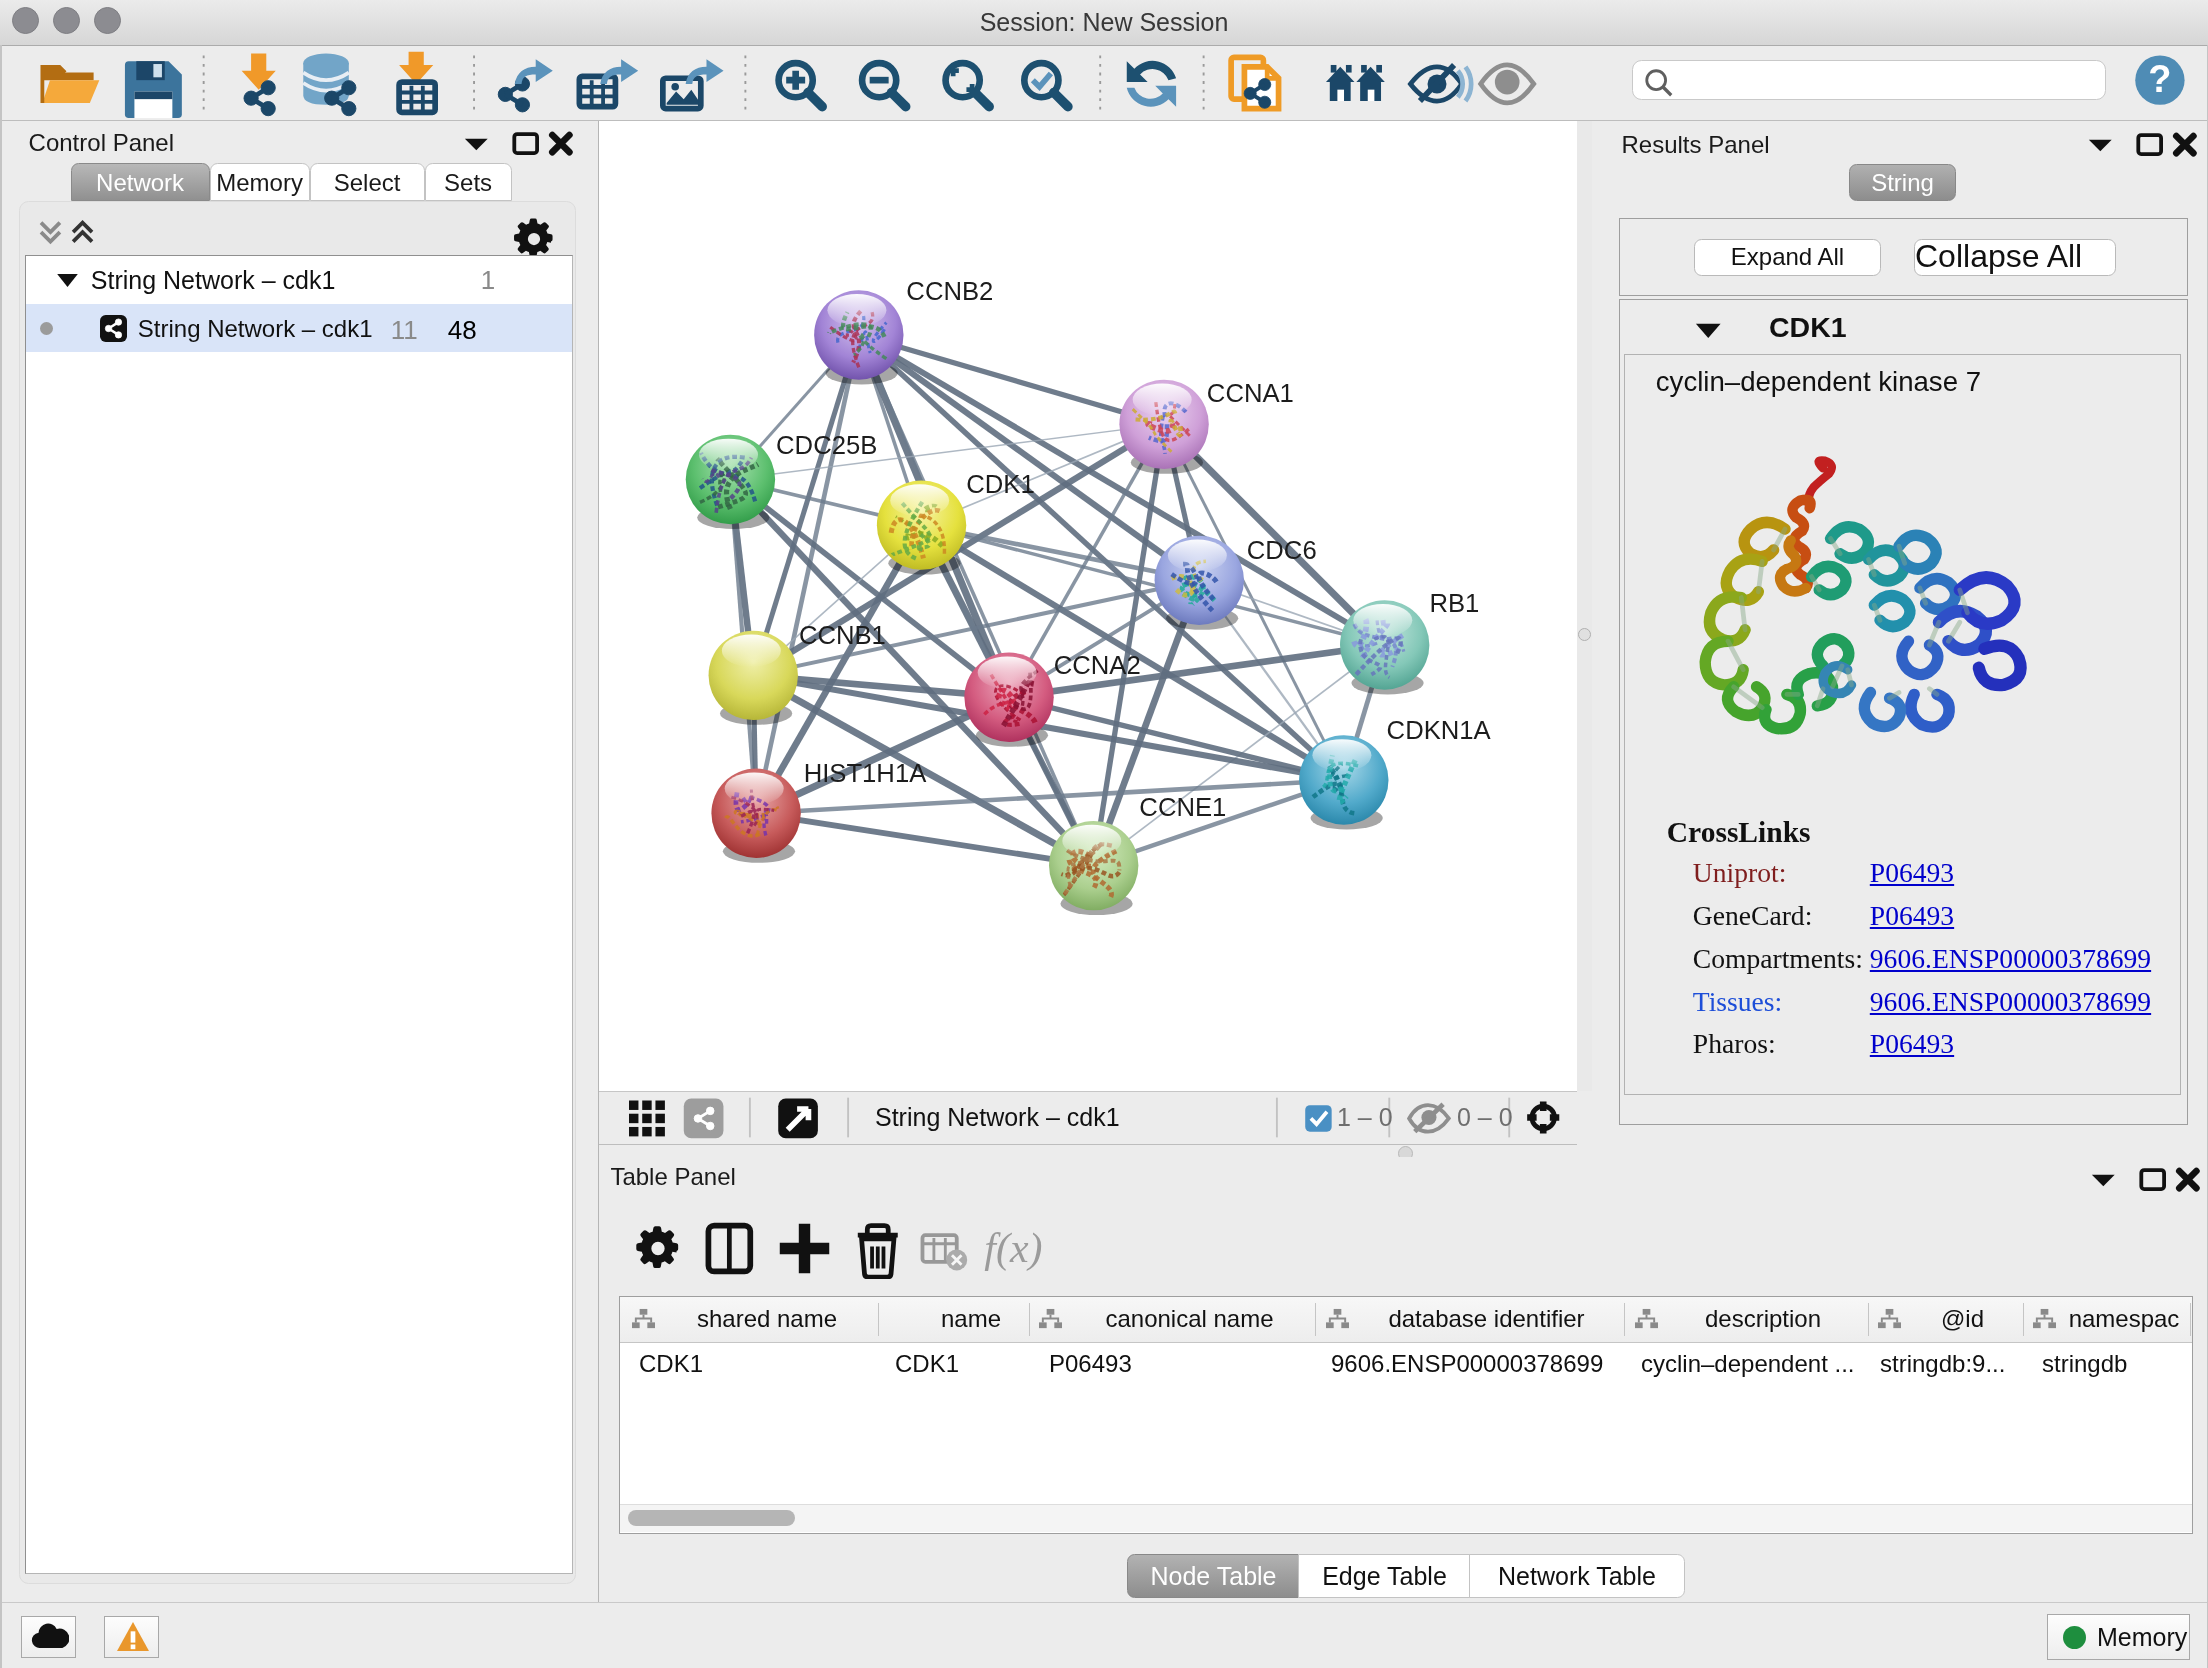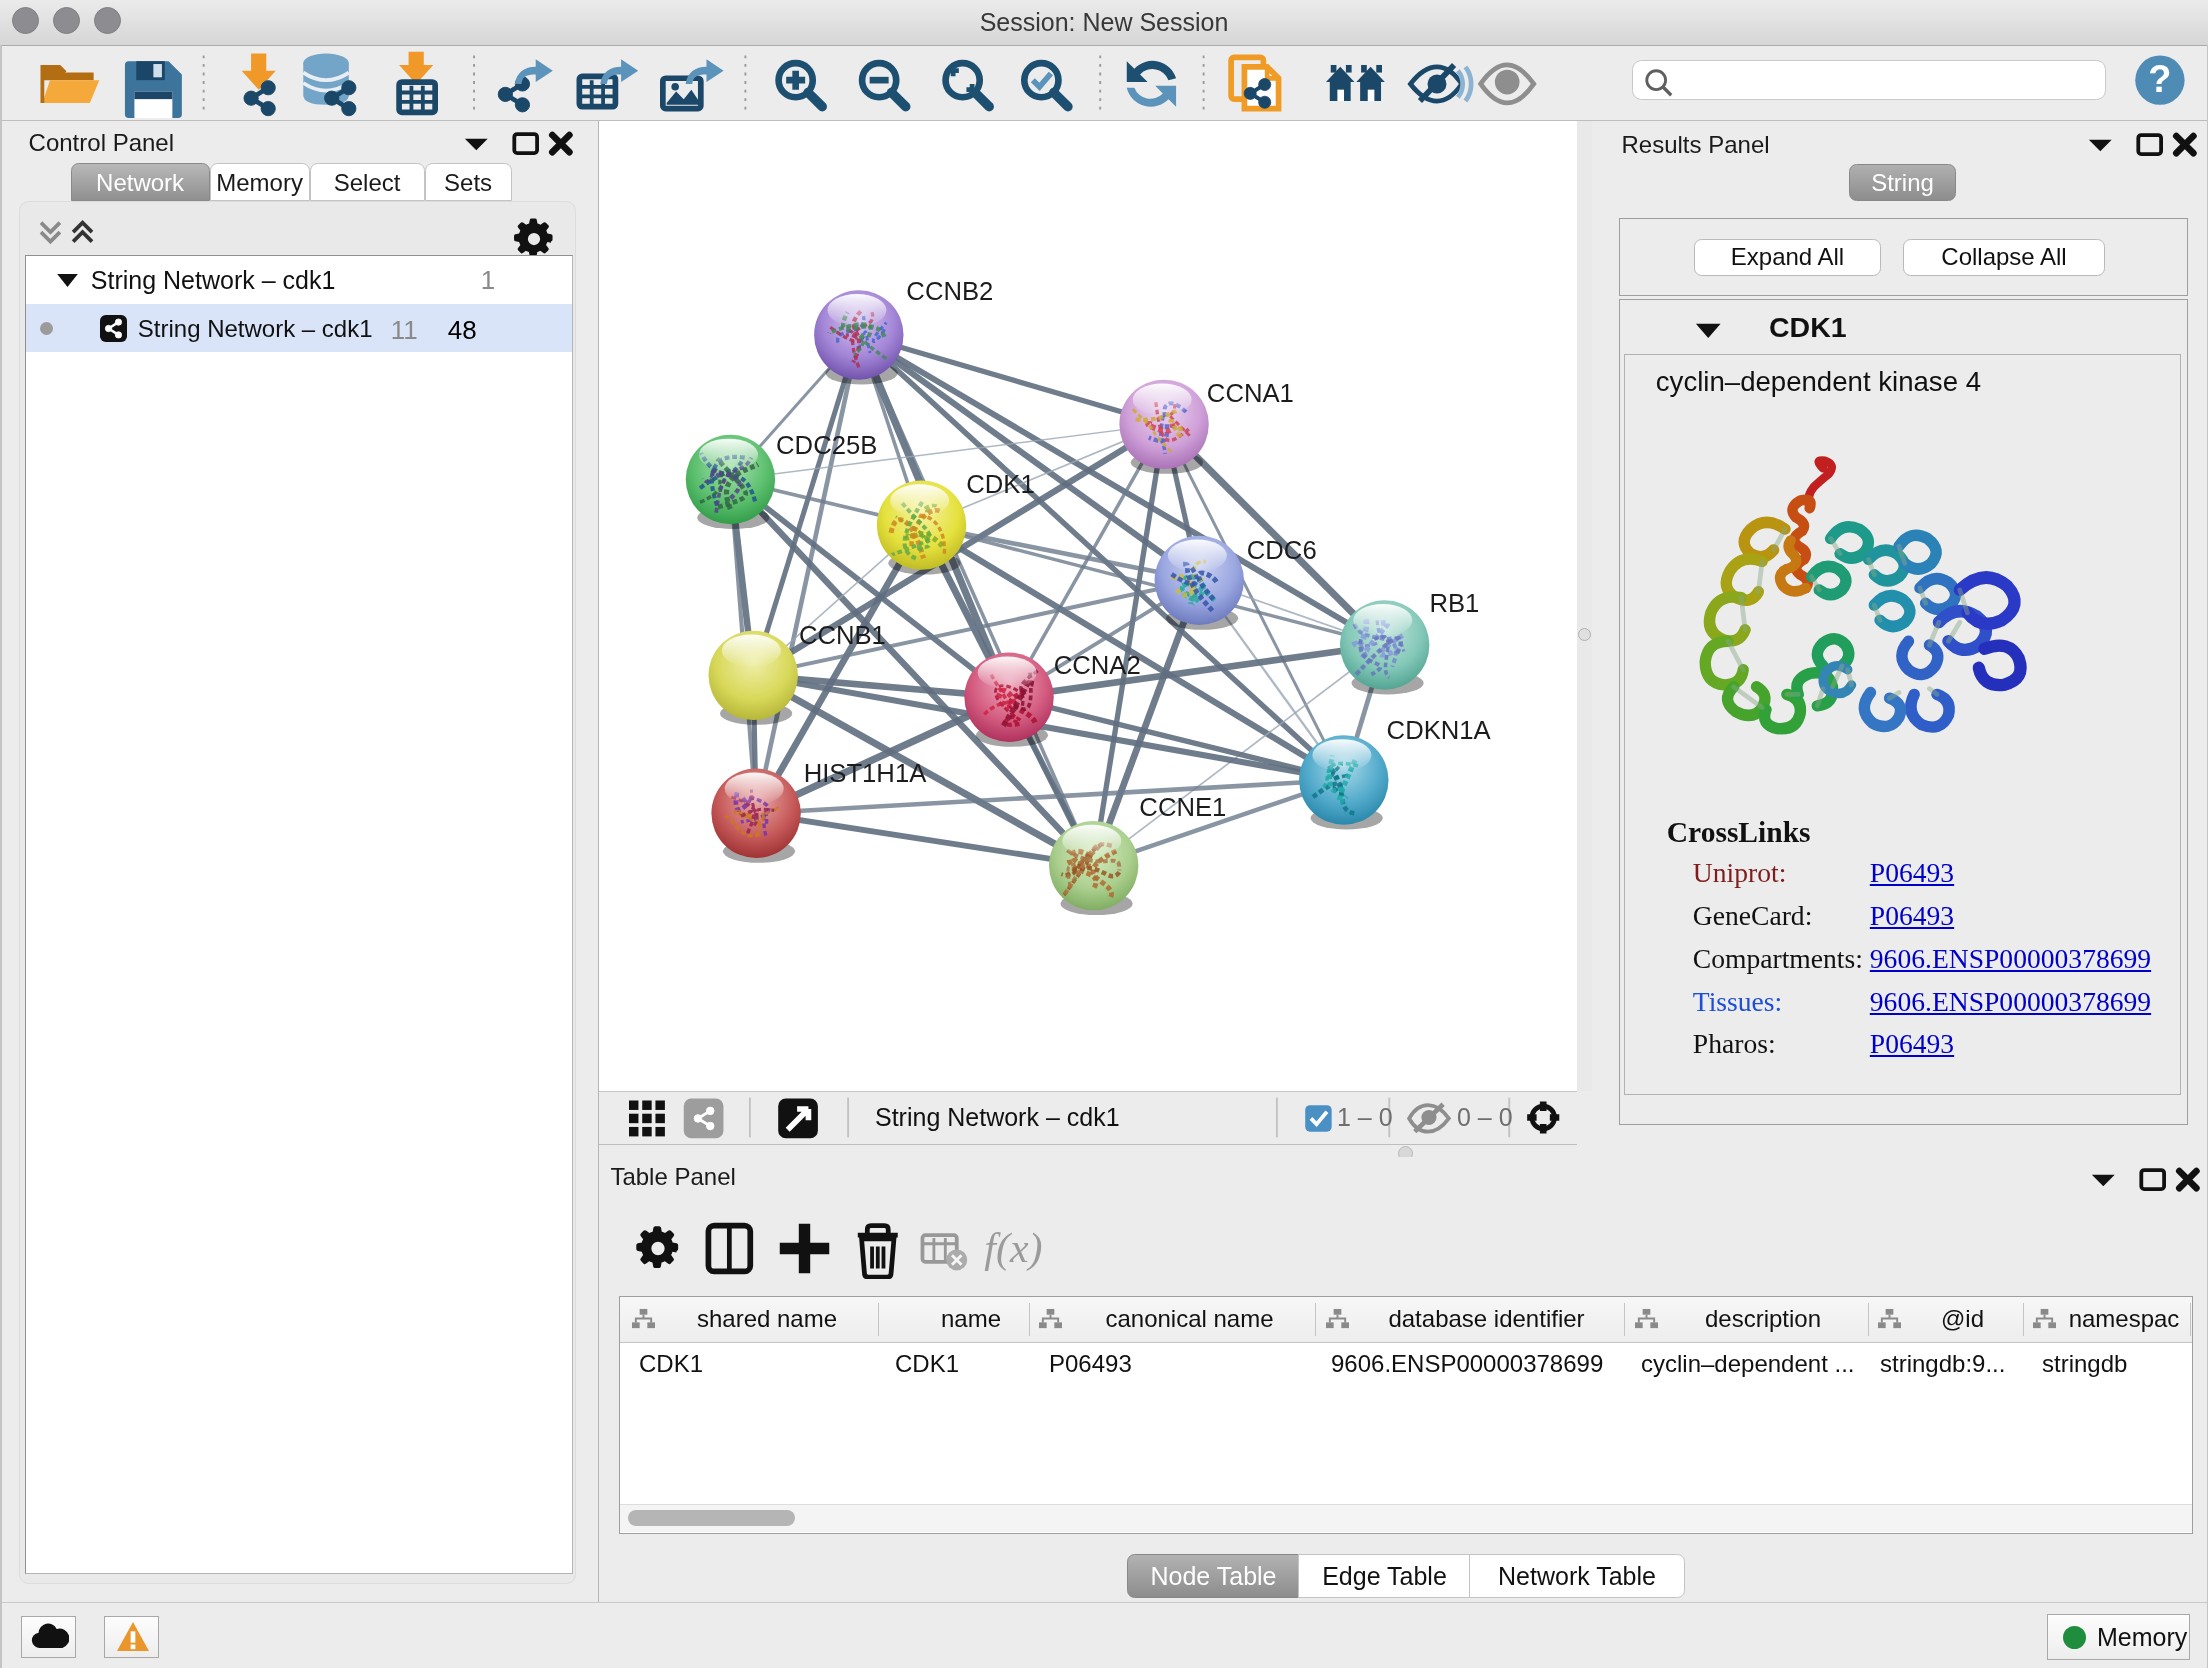--- a/index.html
+++ b/index.html
@@ -586,29 +586,29 @@
 <div id="rpanel" class="abs">
  <div class="pheader abs" style="left:29.5px;top:9.5px;">Results Panel</div>
  <svg class="abs" style="left:495px;top:11.4px;" width="114" height="27" viewBox="0 0 120 28">
    <path d="M2 8 L26 8 L14 20 Z" fill="#111"></path>
    <rect x="54" y="3" width="24" height="20" rx="3" fill="none" stroke="#111" stroke-width="4"></rect>
    <path d="M94 4 L112 22 M112 4 L94 22" stroke="#111" stroke-width="7" stroke-linecap="round"></path>
  </svg>
  <div class="abs" style="left:257px;top:43px;width:105px;height:35px;background:linear-gradient(#b0b0b0,#8d8d8d);border:1px solid #888;border-radius:7.6px;color:#fff;font-size:24px;text-align:center;line-height:35px;">String</div>
  <div class="abs" style="left:27px;top:97px;width:567px;height:76px;background:#ececec;border:1.9px solid #9e9e9e;">
    <div class="abs" style="left:74px;top:20px;width:185px;height:35px;background:#fff;border:1.9px solid #b9b9b9;border-radius:7.6px;font-size:24px;text-align:center;line-height:33px;color:#111;">Expand All</div>
-   <div class="abs" style="left:283px;top:20px;width:200px;height:35px;background:#fff;border:1.9px solid #b9b9b9;border-radius:7.6px;font-size:24px;text-align:center;line-height:33px;color:#111;">Collapse All</div>
+   <div class="abs" style="left:294px;top:20px;width:200px;height:35px;background:#fff;border:1.9px solid #b9b9b9;border-radius:7.6px;font-size:32px;line-height:33px;color:#111;">Collapse All</div>
  </div>
  <div class="abs" style="left:27px;top:178px;width:567px;height:824px;background:#ececec;border:1.9px solid #9e9e9e;">
    <svg class="abs" style="left:74px;top:21px;" width="28.5" height="19" viewBox="0 0 30 20">
         <path d="M2 3 L28 3 L15 18 Z" fill="#111"></path>
       </svg>
    <div class="abs" style="left:149px;top:11.4px;font-size:28.5px;font-weight:bold;color:#111;">CDK1</div>
    <div class="abs" style="left:3.8px;top:54px;width:555px;height:739px;background:#ececec;border:1px solid #b2b2b2;">
-     <div class="abs" style="left:31px;top:11.4px;font-size:27.6px;color:#111;">cyclin–dependent kinase 4</div>
+     <div class="abs" style="left:31px;top:11.4px;font-size:27.6px;color:#111;">cyclin–dependent kinase 7</div>
      <svg class="abs" style="left:46px;top:100px;" width="361" height="304" viewBox="0 0 380 320">
 <g fill="none" stroke-linecap="round">
 <path d="M160 14 Q150 4 162 6 Q174 10 166 20 Q156 28 150 34 Q142 44 146 56" stroke="#c22020" stroke-width="9"></path>
 <path d="M146 56 Q150 44 136 48 Q122 56 132 66 Q144 72 138 80 Q124 88 134 96 Q146 102 140 110 Q126 118 136 126 Q148 132 142 140" stroke="#c74e12" stroke-width="11"></path>
 <path d="M142 140 Q128 148 118 138 Q110 126 122 120 Q136 116 130 106 Q120 98 126 90" stroke="#c67812" stroke-width="11"></path>
 <path d="M120 78 Q100 64 84 78 Q70 92 84 104 Q98 112 108 100" stroke="#b89410" stroke-width="12"></path>
 <path d="M96 112 Q74 104 62 122 Q52 140 68 150 Q84 158 92 144" stroke="#a8a214" stroke-width="12"></path>
 <path d="M74 150 Q50 146 42 166 Q36 186 54 194 Q72 200 78 184" stroke="#8ba81c" stroke-width="12"></path>
 <path d="M60 196 Q38 196 36 218 Q36 240 56 242 Q74 242 76 226" stroke="#64a824" stroke-width="12"></path>
 <path d="M66 244 Q52 258 68 270 Q86 280 96 266 Q104 252 90 244" stroke="#46a42c" stroke-width="12"></path>

